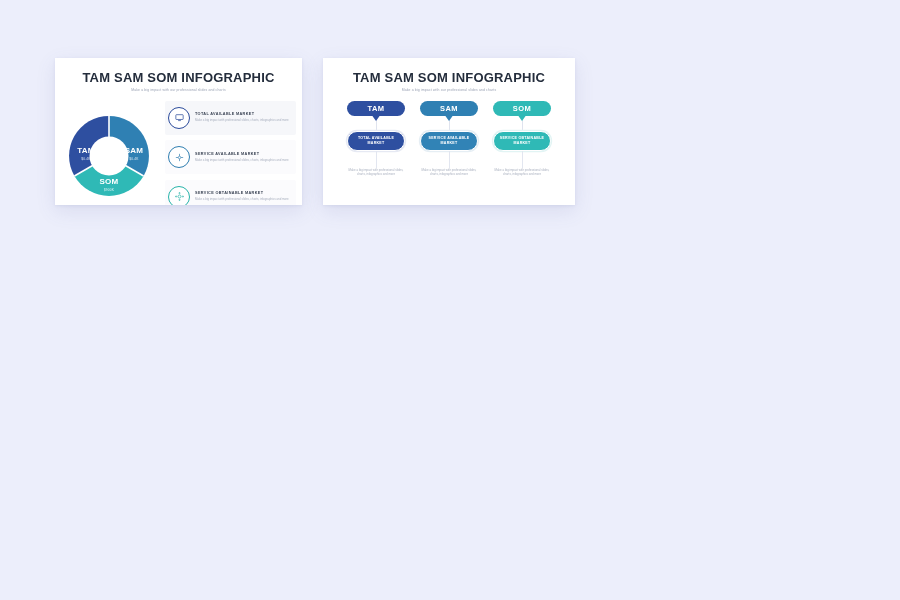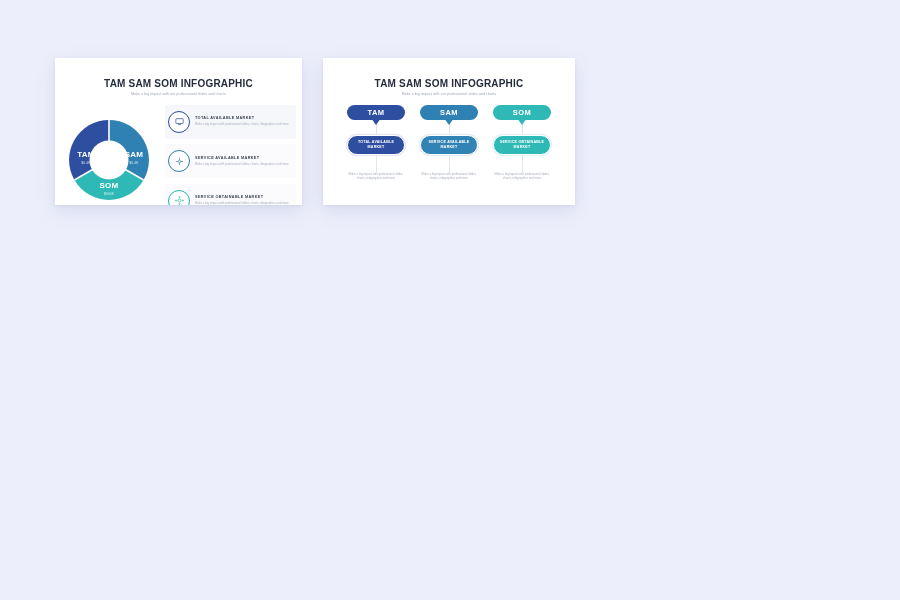--- a/index.html
+++ b/index.html
@@ -17,25 +17,25 @@
     position:absolute;
     background:#ffffff;
     box-shadow:0 6px 18px rgba(90,100,160,.13), 0 1px 3px rgba(90,100,160,.10);
     overflow:hidden;
   }
   #slide-1{left:55px;top:58px;width:247px;height:147px;}
   #slide-2{left:323px;top:58px;width:252px;height:147px;}
 
   .slide-title{
     text-align:center;
-    font-size:10px;
+    font-size:13px;
     font-weight:bold;
     letter-spacing:.2px;
     color:#242d3c;
-    margin-top:20px;
+    margin-top:12px;
   }
   .slide-sub{
     text-align:center;
     font-size:3.4px;
     color:#9aa2b4;
     margin-top:2.5px;
     letter-spacing:.15px;
   }
 
   

